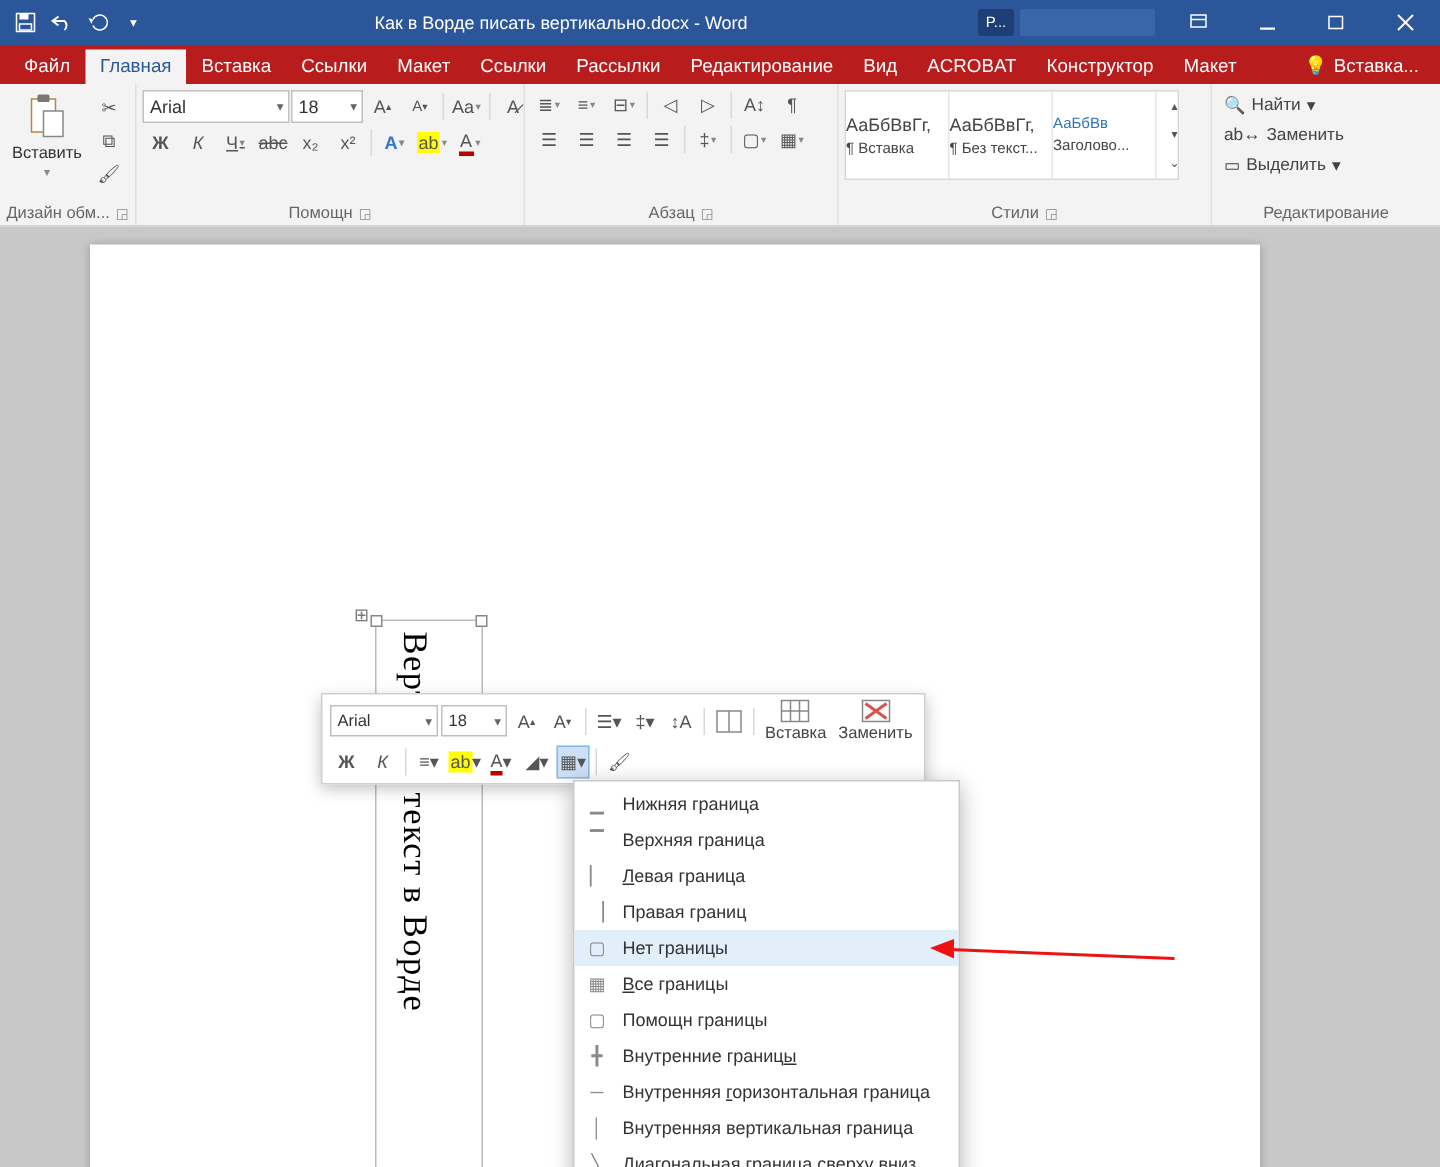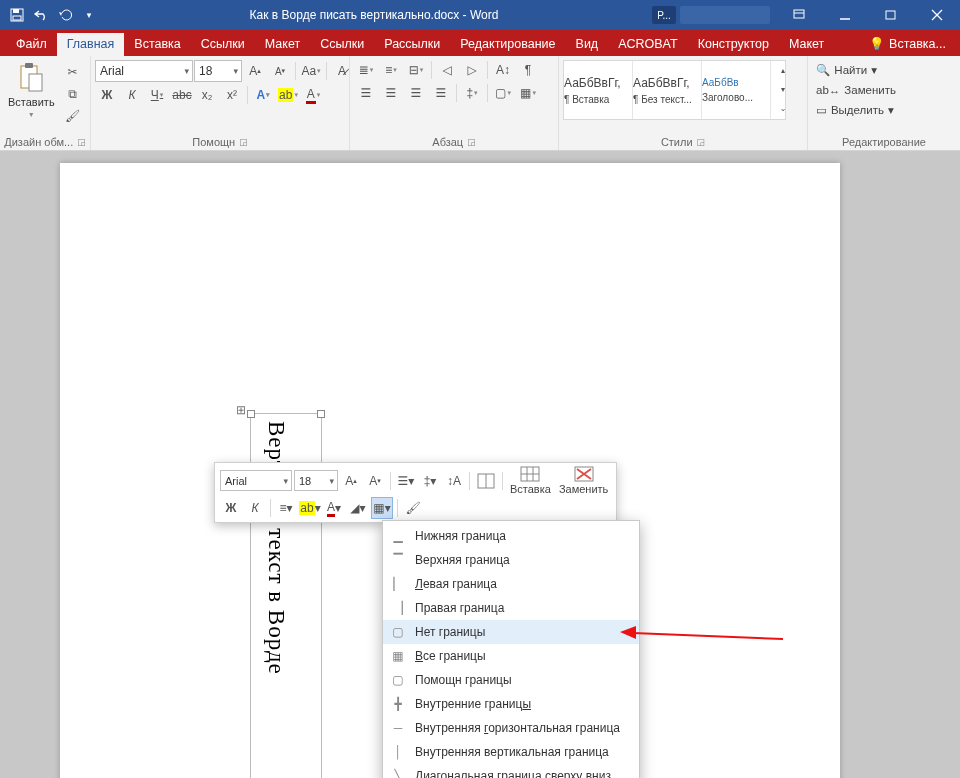--- a/index.html
+++ b/index.html
@@ -366,21 +366,21 @@
       <div class="mi">
           <span class="micon">▔</span>
           <span>Верхняя граница</span>
         </div>
       <div class="mi">
           <span class="micon">▏</span>
           <span><u>Л</u>евая граница</span>
         </div>
       <div class="mi">
           <span class="micon">▕</span>
-          <span>Правая граница</span>
+          <span>Правая границ</span>
         </div>
       <div class="mi sel">
           <span class="micon">▢</span>
           <span>Нет границы</span>
         </div>
       <div class="mi">
           <span class="micon">▦</span>
           <span><u>В</u>се границы</span>
         </div>
       <div class="mi">

